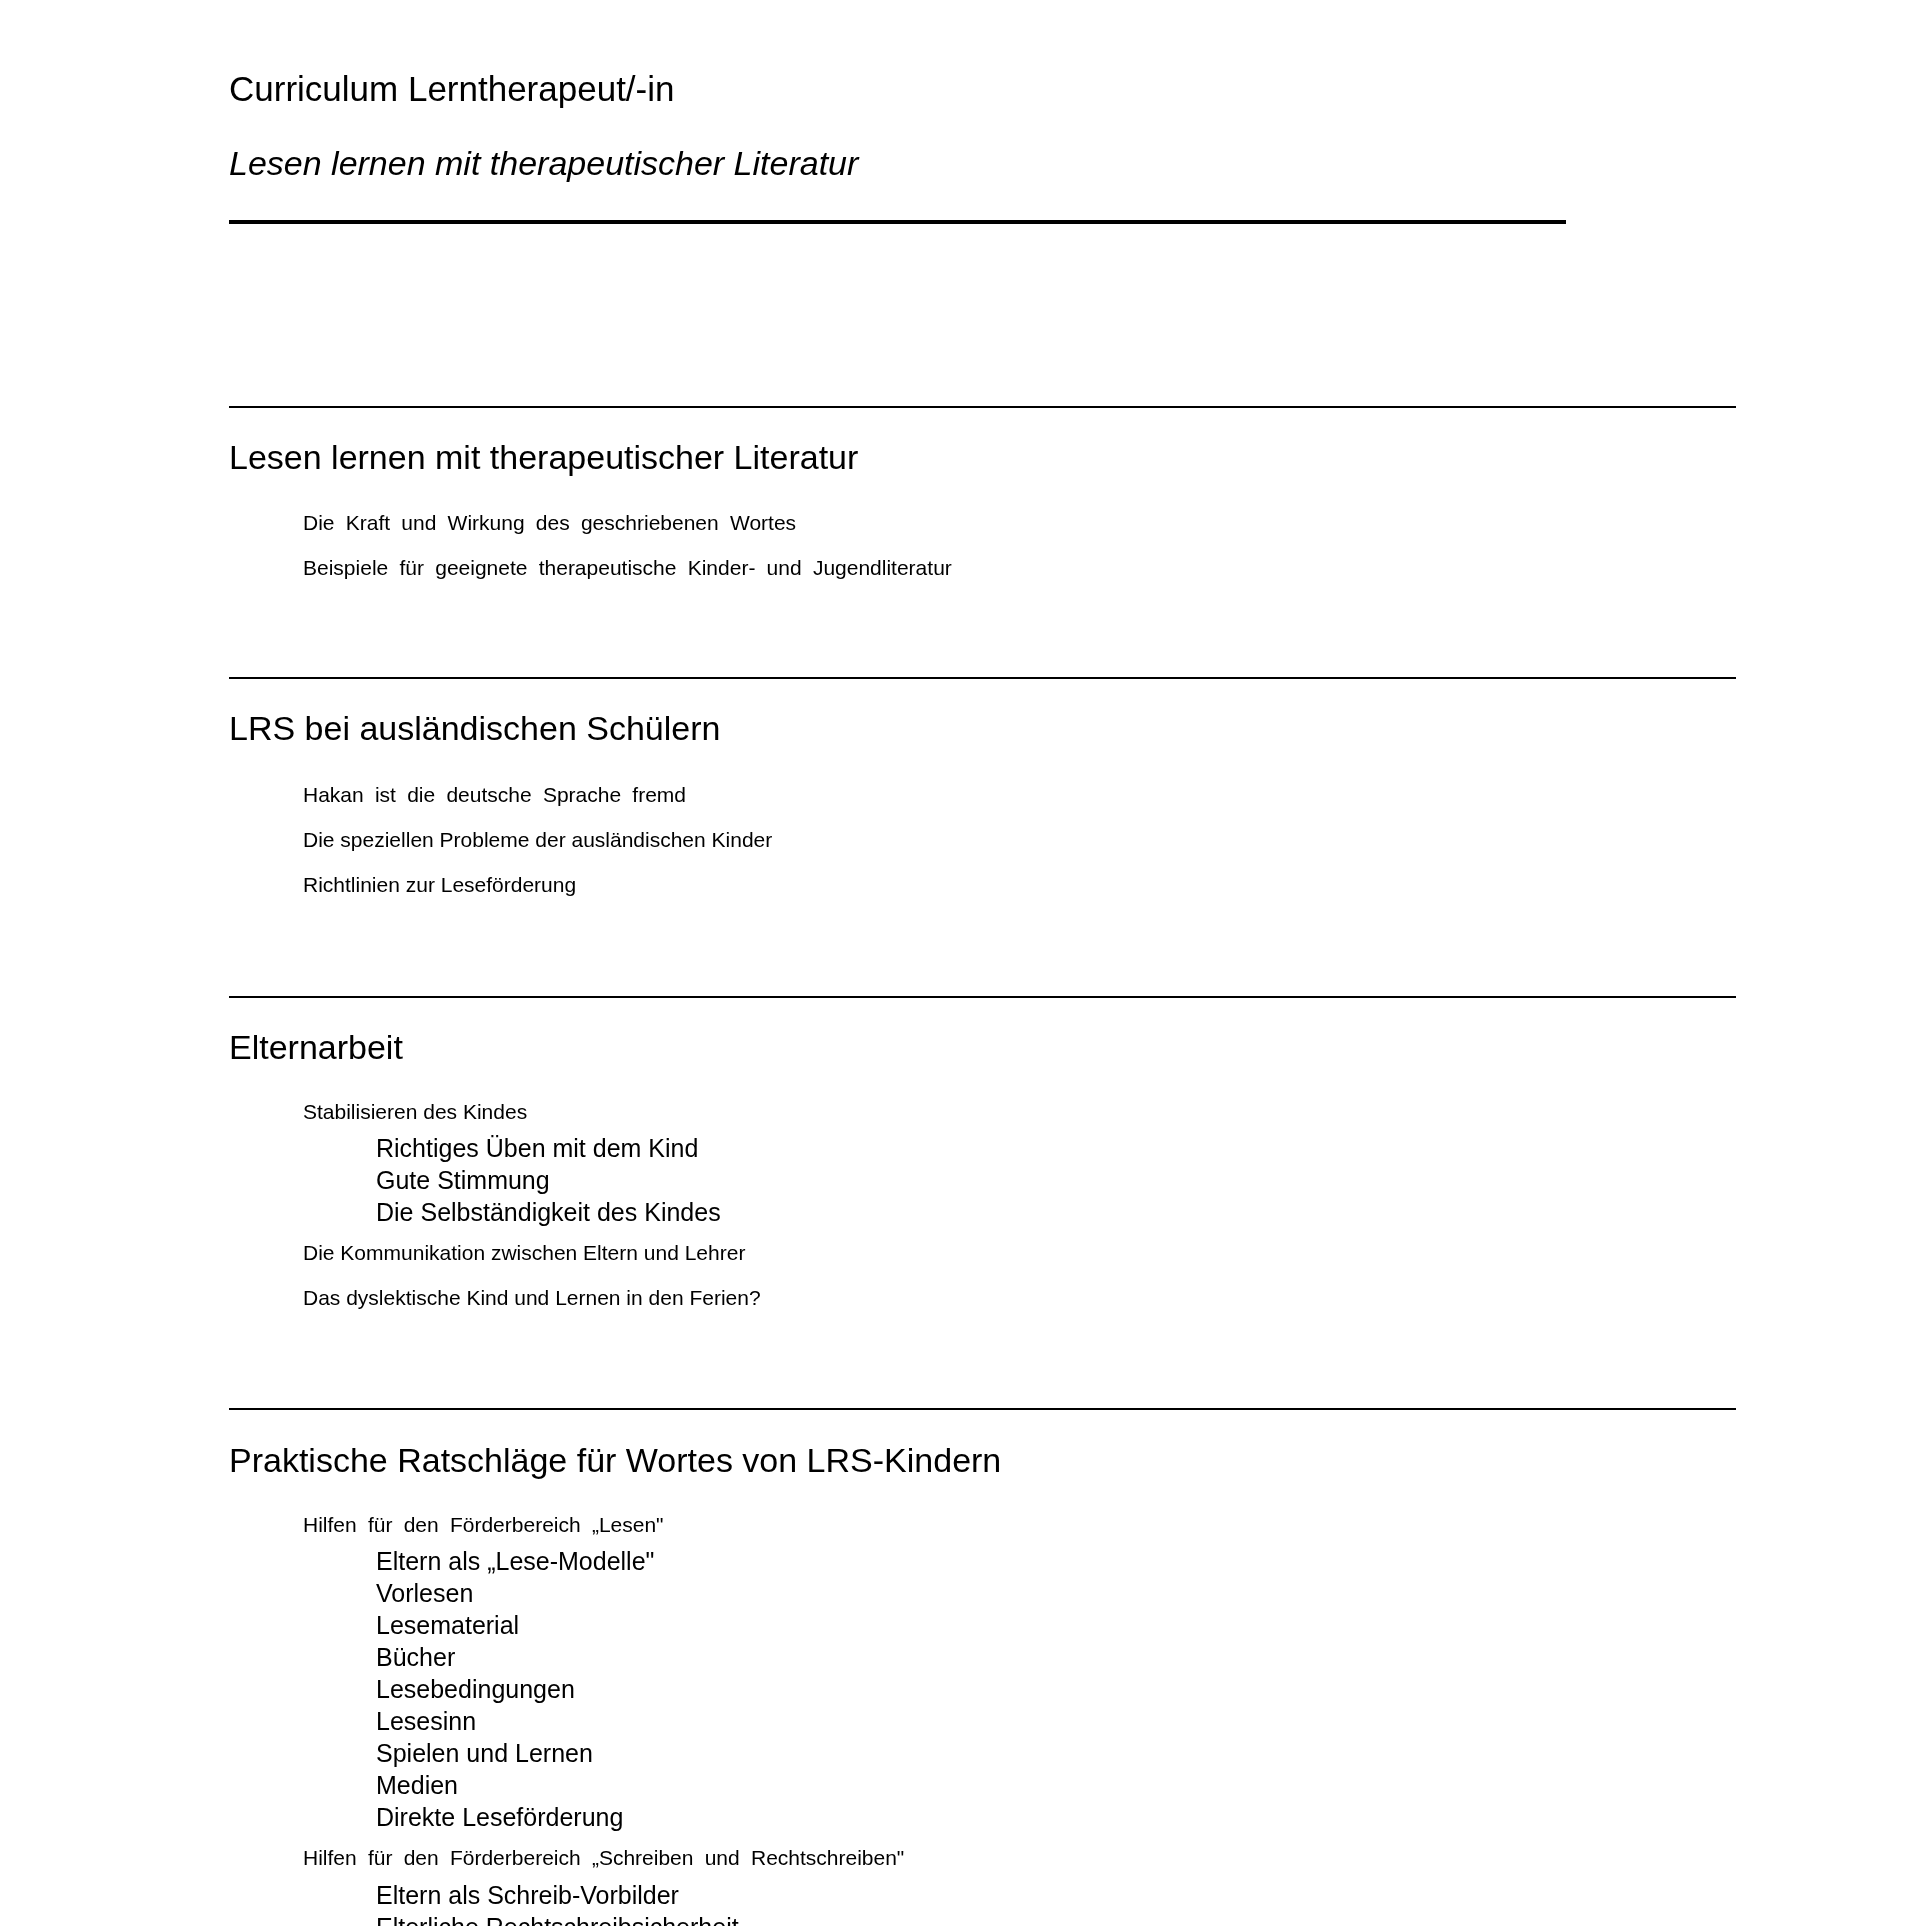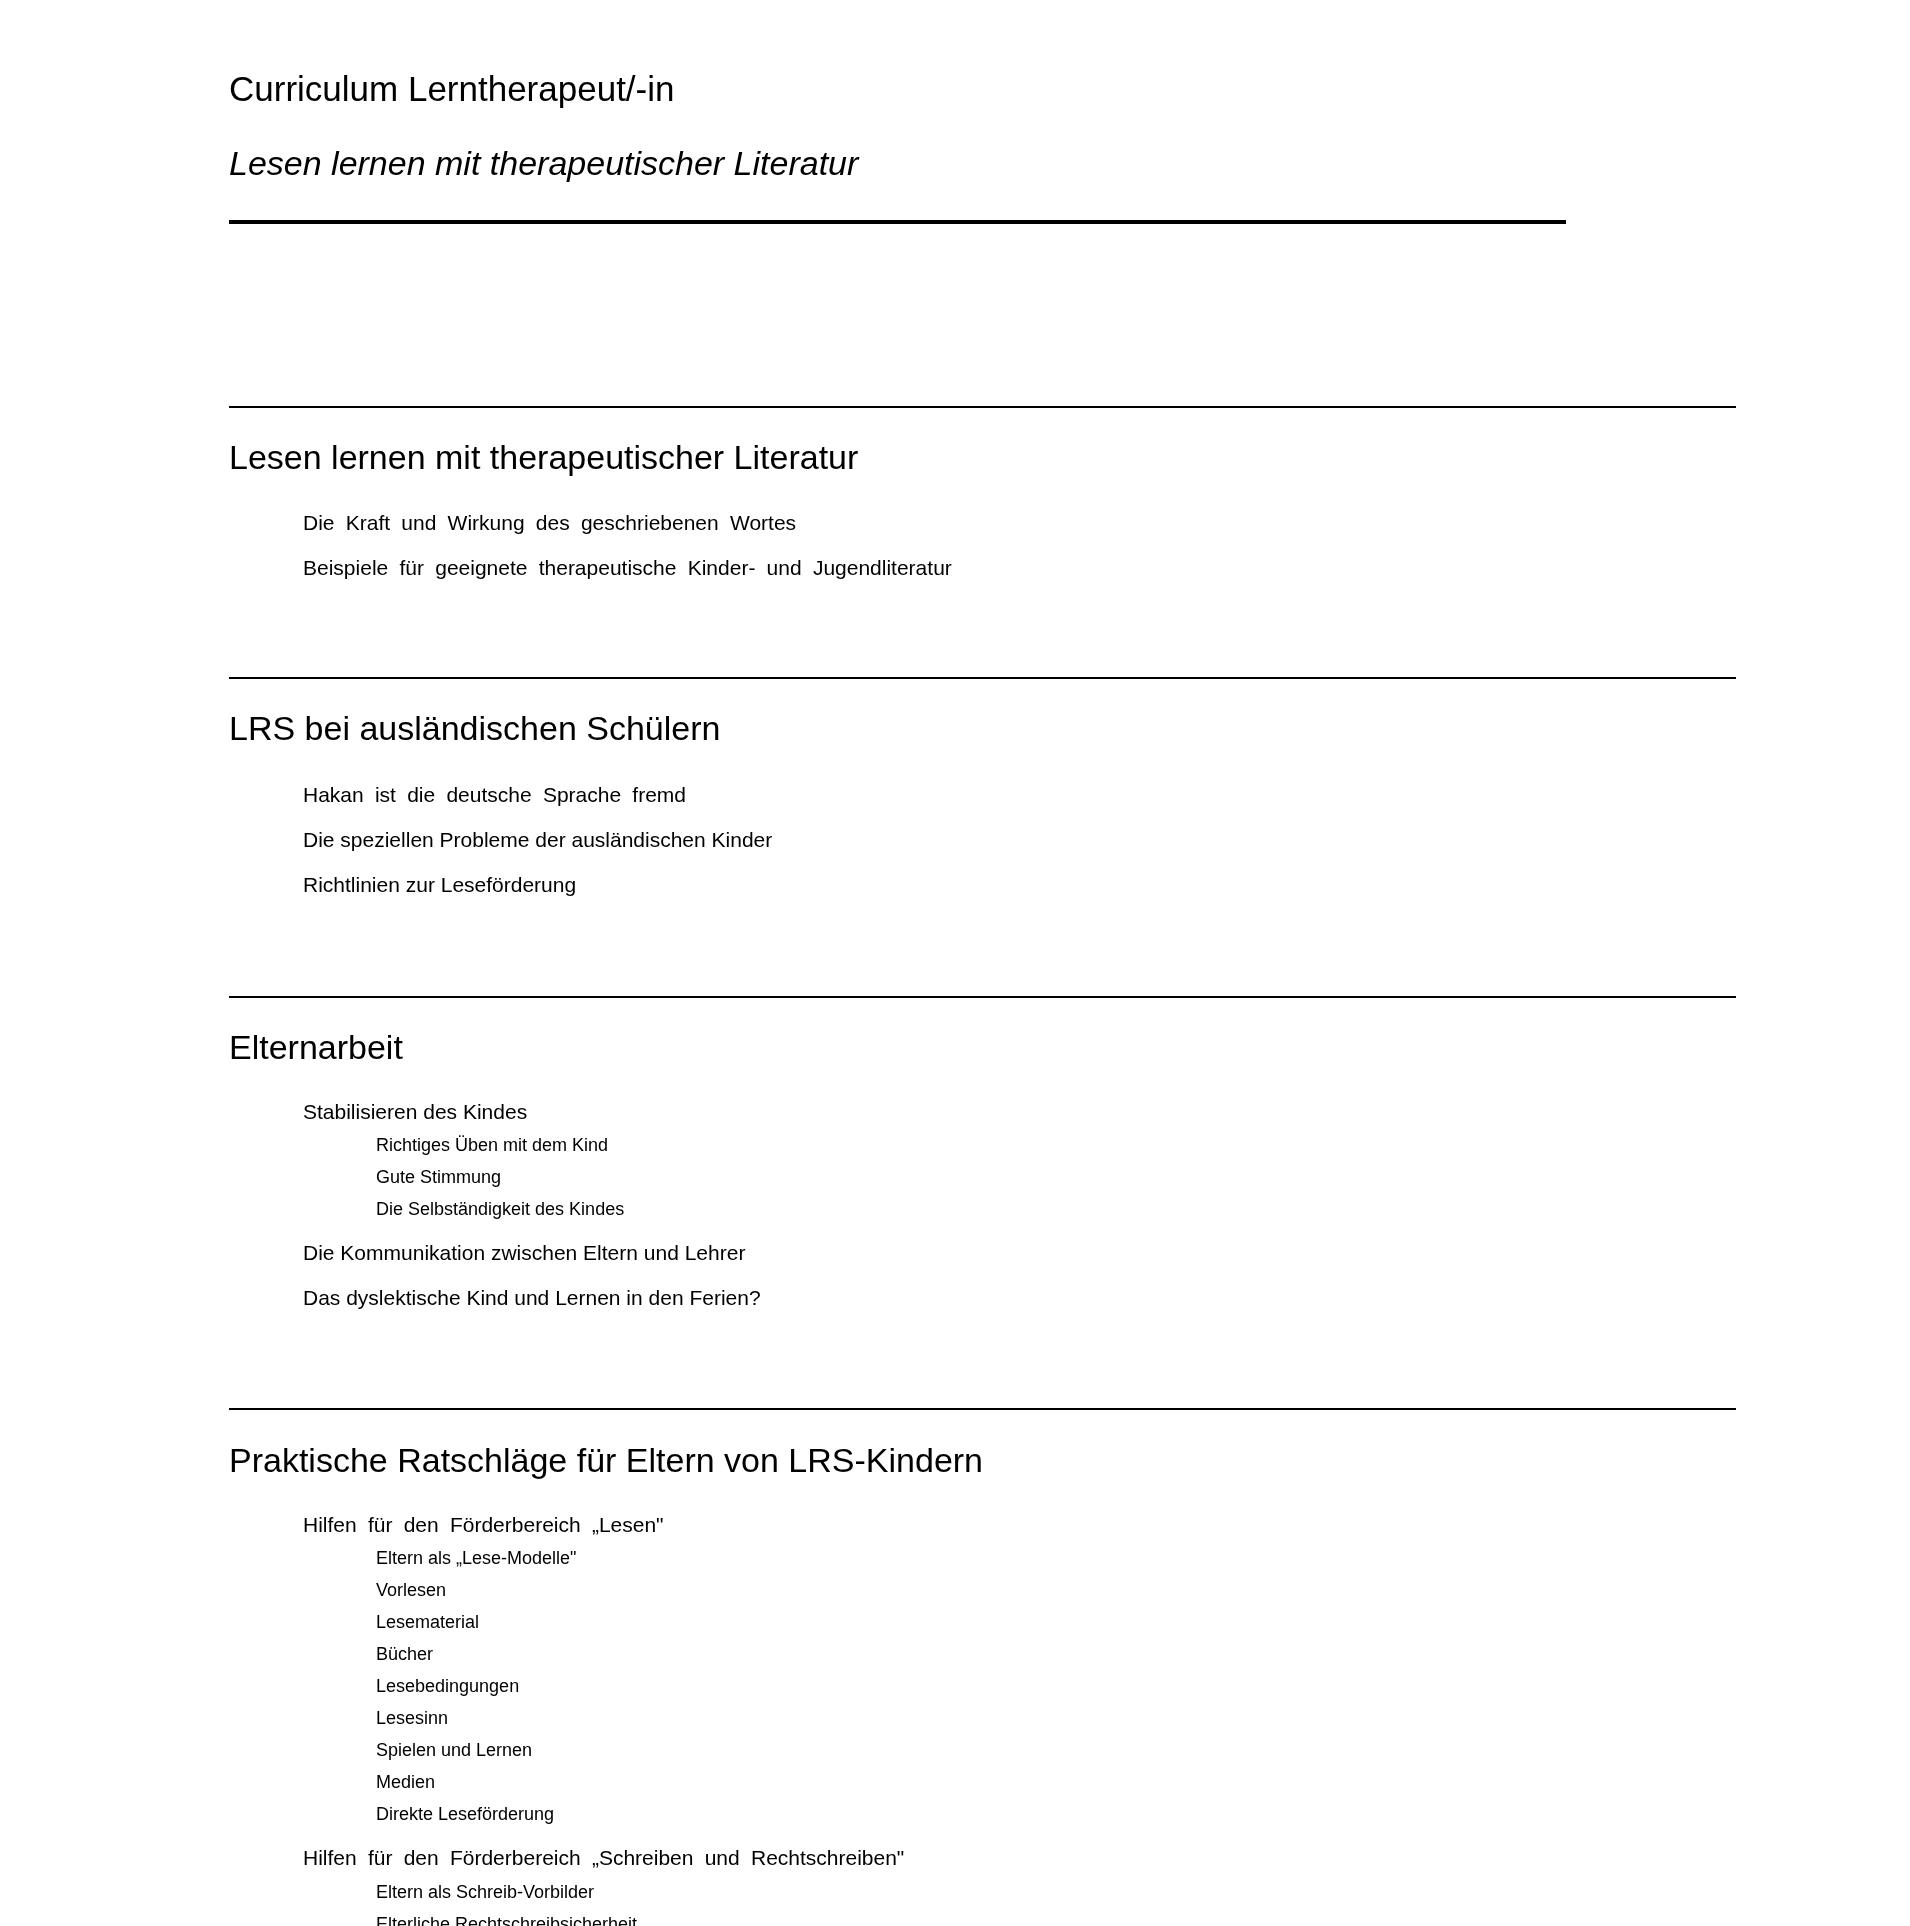--- a/index.html
+++ b/index.html
@@ -6,21 +6,21 @@
   body { width:1911px; height:2703px; position:relative; overflow:hidden;
          font-family:"Liberation Sans", sans-serif; color:#000; }
   .abs { position:absolute; white-space:nowrap; }
   .doc-title { left:229px; top:71px; font-size:35px; line-height:1; }
   .doc-subtitle { left:229px; top:146px; font-size:34px; font-style:italic; line-height:1; }
   .thick-rule { left:229px; top:220px; width:1337px; height:4.2px; background:#000; }
   .rule { position:absolute; left:229px; width:1507px; height:2.3px; background:#000; }
   .section-heading { position:absolute; left:229px; font-size:34px; line-height:1; }
   .item { position:absolute; left:303px; font-size:21px; line-height:1; }
   .item.spaced { word-spacing:5.4px; }
-  .subitem { position:absolute; left:376px; font-size:18px; line-height:1; }
+  .subitem { position:absolute; left:376px; font-size:25px; line-height:1; }
 </style>
 </head>
 <body>
 
 <div class="abs doc-title">Curriculum Lerntherapeut/-in</div>
 <div class="abs doc-subtitle">Lesen lernen mit therapeutischer Literatur</div>
 <div class="abs thick-rule"></div>
 
 <div>
   <div class="rule" style="top:406px"></div>
@@ -43,21 +43,21 @@
   <div class="item" style="top:1101px">Stabilisieren des Kindes</div>
   <div class="subitem" style="top:1136px">Richtiges Üben mit dem Kind</div>
   <div class="subitem" style="top:1168px">Gute Stimmung</div>
   <div class="subitem" style="top:1200px">Die Selbständigkeit des Kindes</div>
   <div class="item" style="top:1242px">Die Kommunikation zwischen Eltern und Lehrer</div>
   <div class="item" style="top:1287px">Das dyslektische Kind und Lernen in den Ferien?</div>
 </div>
 
 <div>
   <div class="rule" style="top:1408px"></div>
-  <div class="section-heading" style="top:1443px">Praktische Ratschläge für Eltern von LRS-Kindern</div>
+  <div class="section-heading" style="top:1443px">Praktische Ratschläge für Wortes von LRS-Kindern</div>
   <div class="item spaced" style="top:1514px">Hilfen für den Förderbereich „Lesen"</div>
   <div class="subitem" style="top:1549px">Eltern als „Lese-Modelle"</div>
   <div class="subitem" style="top:1581px">Vorlesen</div>
   <div class="subitem" style="top:1613px">Lesematerial</div>
   <div class="subitem" style="top:1645px">Bücher</div>
   <div class="subitem" style="top:1677px">Lesebedingungen</div>
   <div class="subitem" style="top:1709px">Lesesinn</div>
   <div class="subitem" style="top:1741px">Spielen und Lernen</div>
   <div class="subitem" style="top:1773px">Medien</div>
   <div class="subitem" style="top:1805px">Direkte Leseförderung</div>

